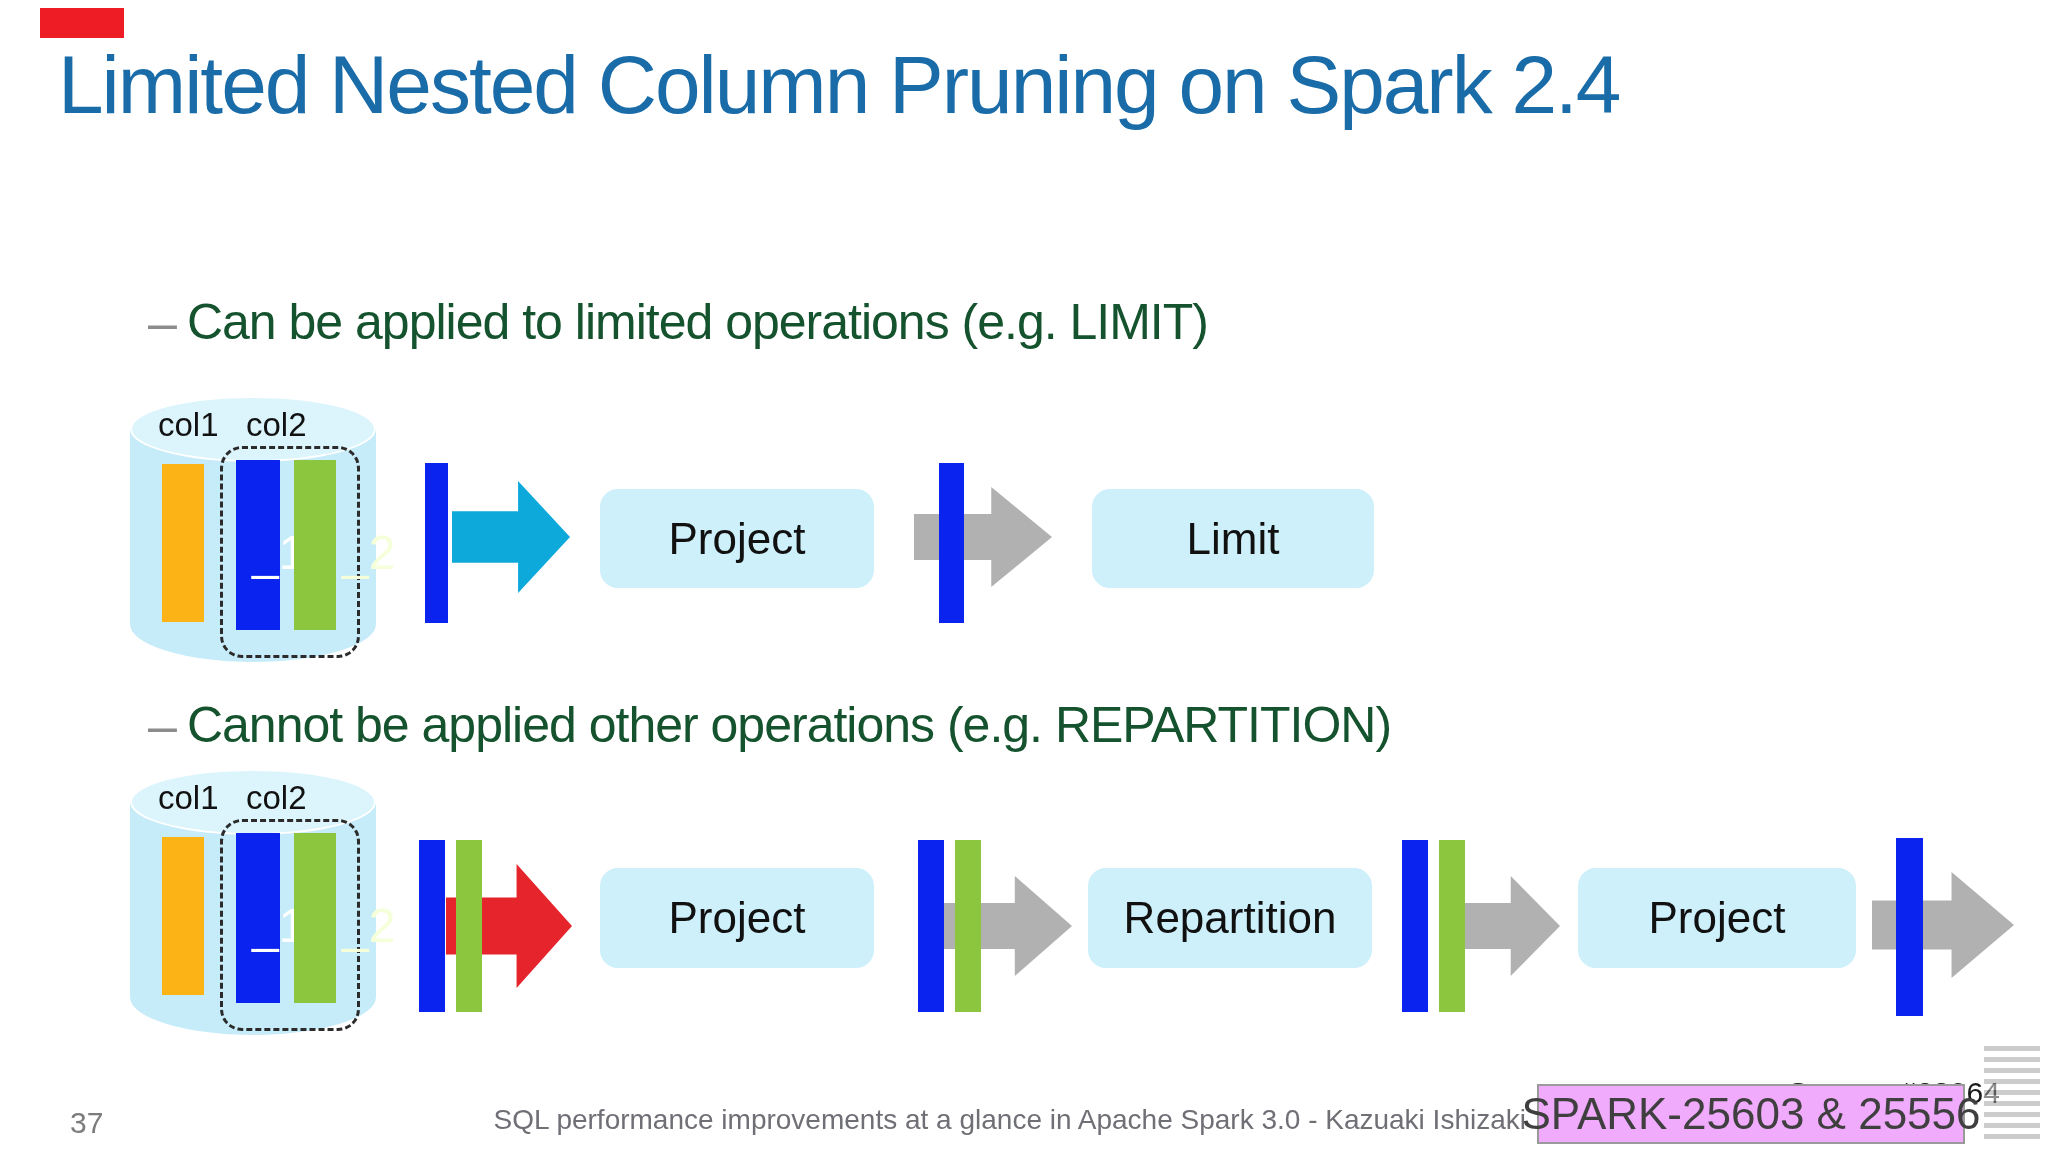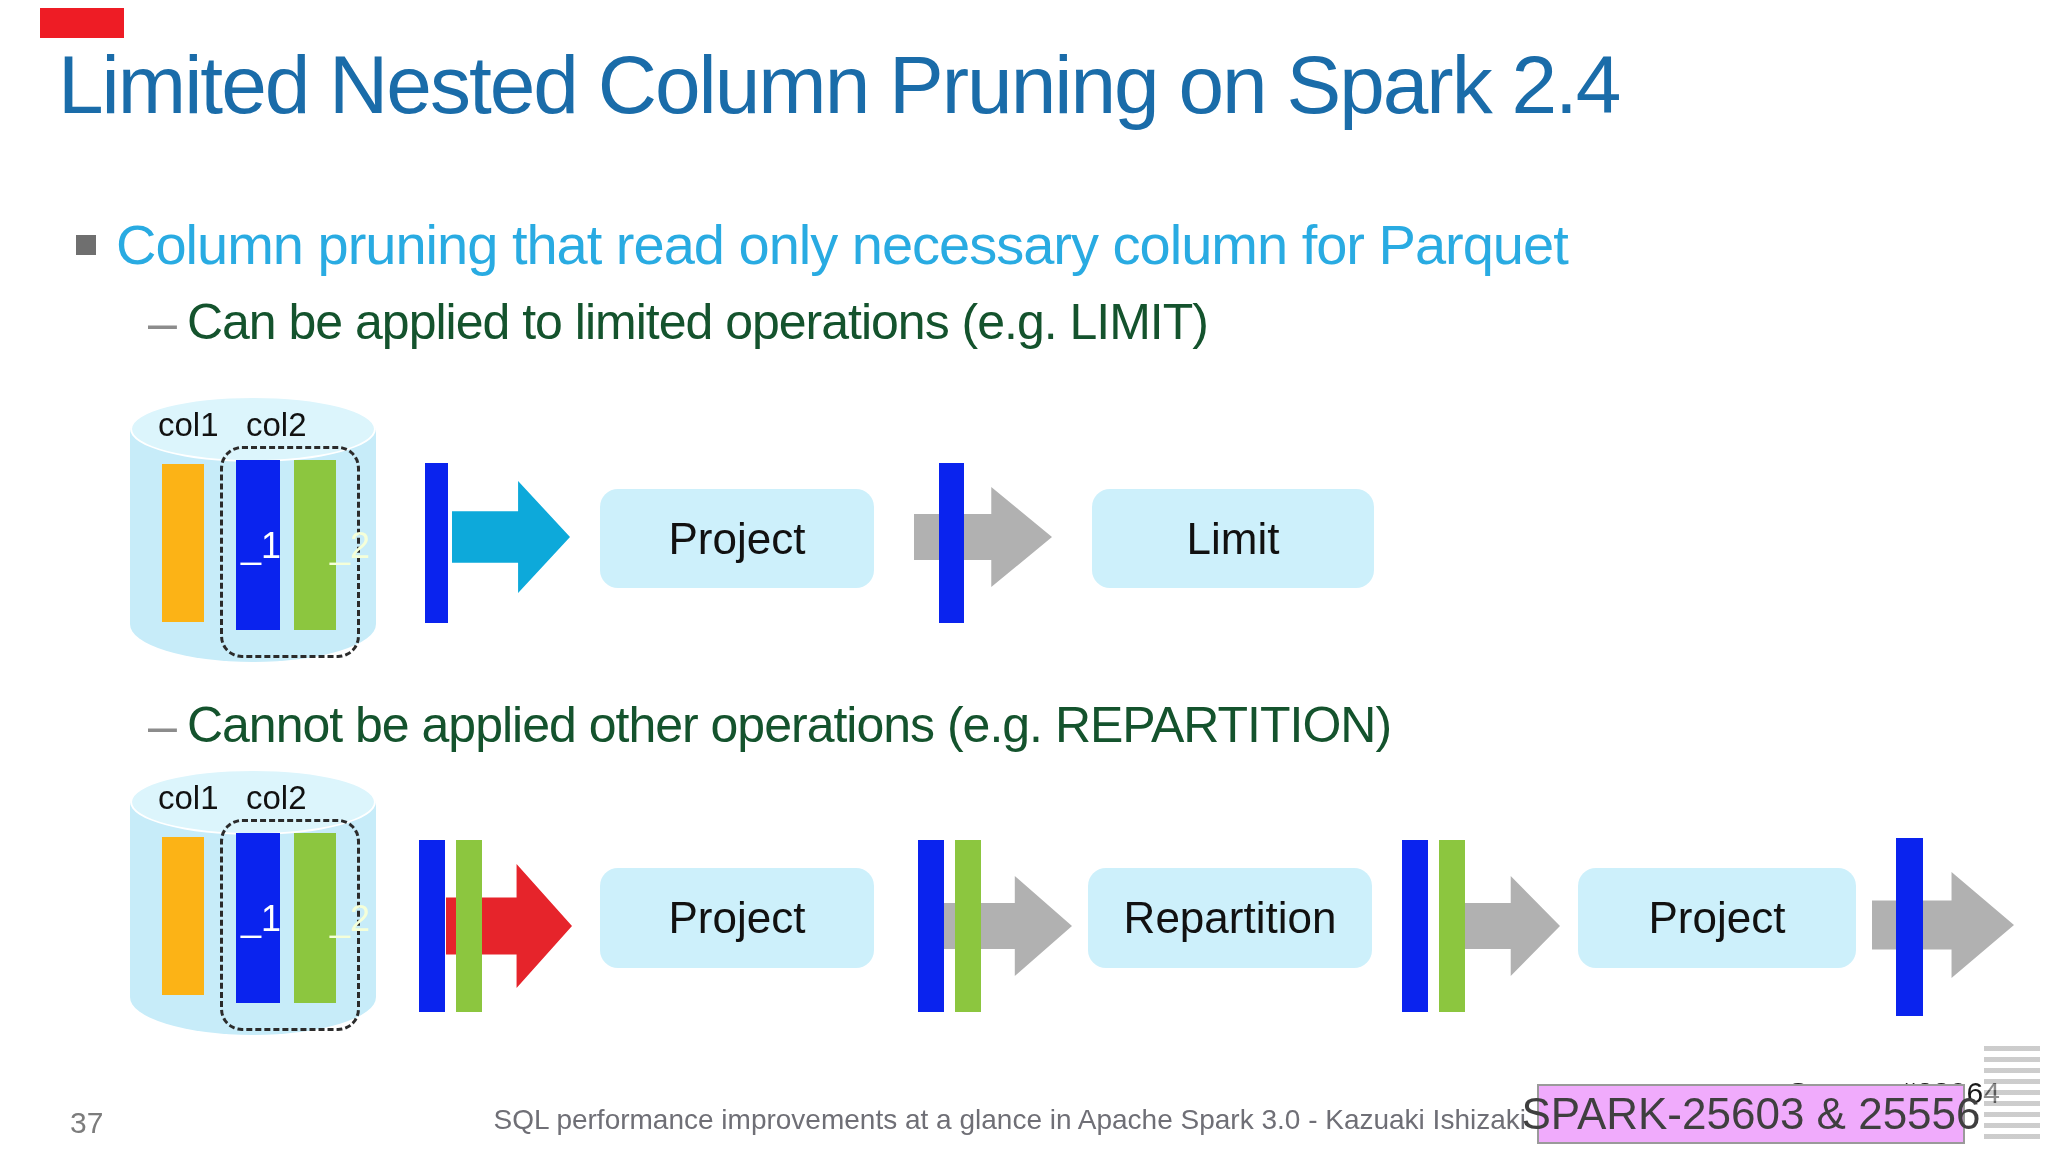--- a/index.html
+++ b/index.html
@@ -34,22 +34,22 @@
               border:3px dashed #2b2b2b;border-radius:22px;}
 
   
   .bar{position:absolute;z-index:2;}
   .bar.orange{background:#fcb316;}
   .bar.blue{background:#0a23ee;}
   .bar.green{background:#8cc63f;}
   .cyl-bar-orange{left:32px;top:68px;width:42px;height:158px;}
   .cyl-bar-blue{left:106px;top:64px;width:44px;height:170px;}
   .cyl-bar-green{left:164px;top:64px;width:42px;height:170px;}
-  .bar-label{position:absolute;left:3px;top:38%;width:100%;text-align:center;
-             font-size:36px;color:#ffffff;}
+  .bar-label{position:absolute;left:16px;top:38%;width:100%;text-align:center;
+             font-size:48px;color:#ffffff;}
   .bar-label.pale{color:#f5ffd9;padding-left:32px;}
 
   
   .barrow{clip-path:polygon(0% 27%, 56% 27%, 56% 0%, 100% 50%, 56% 100%, 56% 73%, 0% 73%);z-index:1;}
   .barrow.cyan{background:#0da9da;}
   .barrow.gray{background:#b1b1b1;}
   .barrow.red{background:#e6242b;}
 
   
   .opbox{background:#cdf0fb;border-radius:18px;display:flex;align-items:center;justify-content:center;
@@ -67,24 +67,20 @@
 </style>
 </head>
 <body>
 
 <div class="slide">
 
   <div class="abs rec-badge"></div>
 
   <div class="abs title">Limited Nested Column Pruning on Spark 2.4</div>
 
-  <div class="abs bullet-row">
-    <span class="bullet-sq"></span>
-    <span class="bullet-text">Column pruning that read only necessary column for Parquet</span>
-  </div>
 
   <div class="abs sub-row sub1">
     <span class="dash">–</span>
     <span class="sub-text">Can be applied to limited operations (e.g. LIMIT)</span>
   </div>
 
   <div class="abs cylinder" style="left:130px;top:396px;">
     <div class="cyl-body"></div>
     <div class="cyl-top"></div>
     <span class="cyl-label c1">col1</span>

